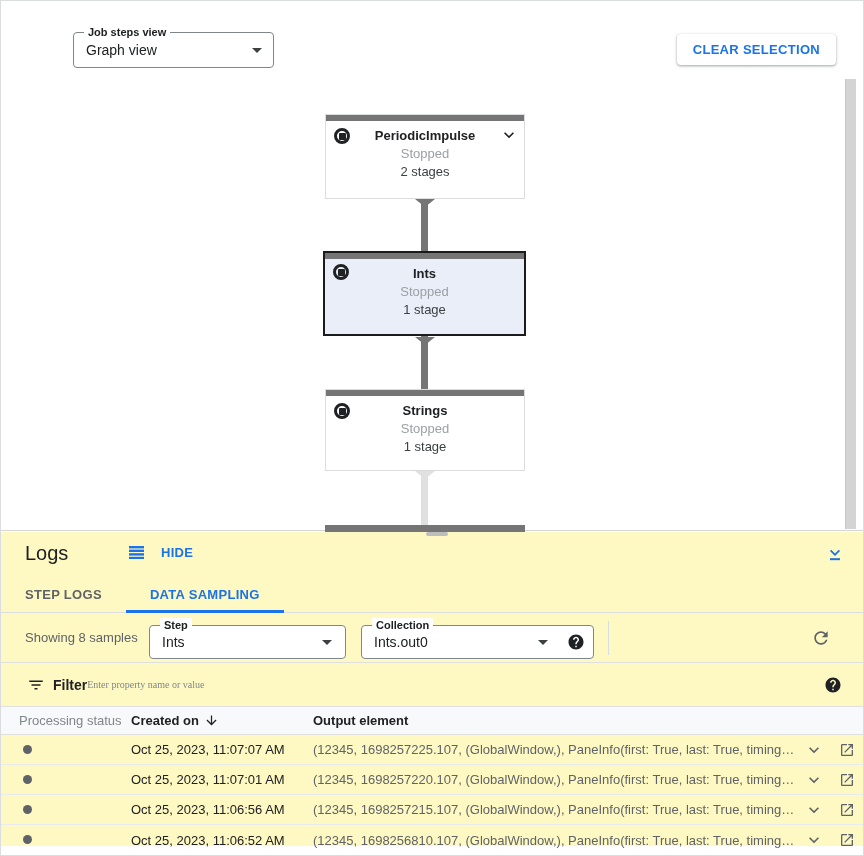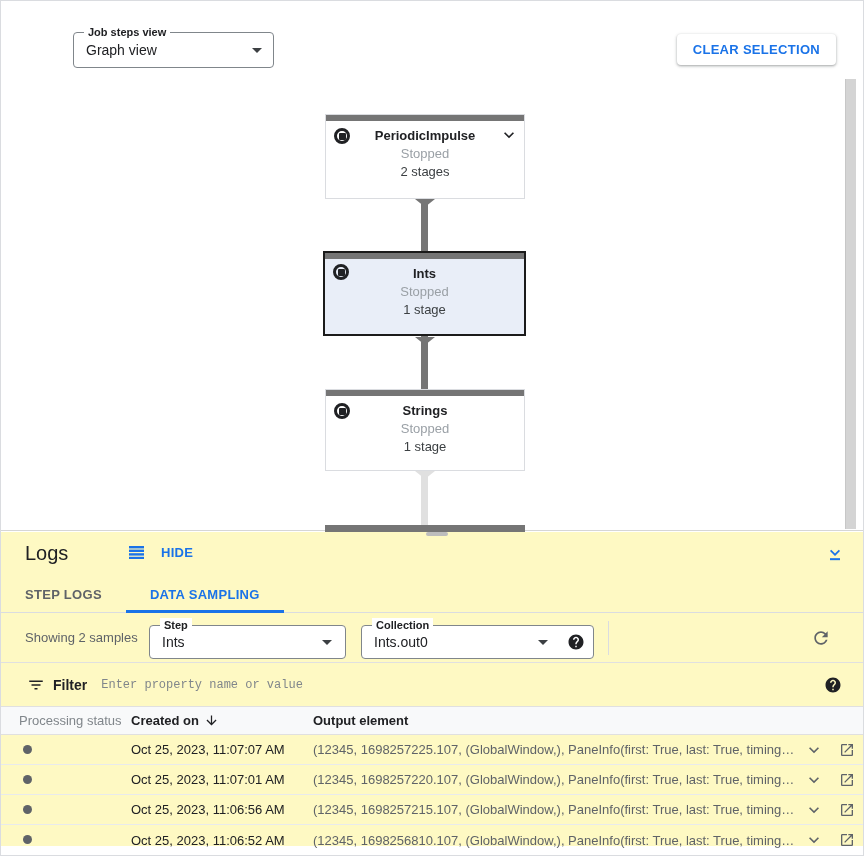--- a/index.html
+++ b/index.html
@@ -76,22 +76,22 @@
   .collection-select { left:360px; top:12px; width:233px; height:34px; }
   .collection-select .select-arrow { right:38px; }
   .field-help { position:absolute; right:8px; top:50%; margin-top:-9px; width:18px; height:18px; }
   .toolbar-divider { position:absolute; left:607px; top:8px; width:1px; height:34px; background:#dadce0; }
   .refresh-btn { position:absolute; right:32px; top:15px; width:20px; height:20px; cursor:pointer; }
 
   .filter-row { position:relative; height:44px; border-bottom:1px solid #e0e0e0;
                 display:flex; align-items:center; }
   .filter-icon { margin-left:26px; width:18px; height:18px; }
   .filter-label { margin-left:8px; font-size:14px; font-weight:bold; color:#202124; }
-  .filter-input { margin-left:14px; flex:1; border:none; outline:none; font-size:12px;
-                  font-family:Liberation Mono, monospace; color:#202124; background:transparent; }
+  .filter-input { flex:1; border:none; outline:none; font-size:10px;
+                  font-family:Liberation Serif, serif; color:#202124; background:transparent; }
   .filter-input::placeholder { color:#80868b; }
   .filter-help { margin-right:21px; width:18px; height:18px; }
 
   .table-header { position:relative; height:28px; background:#f8f9fa; border-bottom:1px solid #e0e0e0;
                   font-size:13px; }
   .th { position:absolute; top:0; height:100%; display:flex; align-items:center; }
   .th-status { left:18px; color:#80868b; }
   .th-created { left:130px; color:#202124; font-weight:bold; gap:5px; }
   .th-output { left:312px; color:#202124; font-weight:bold; }
   .sort-icon { width:15px; height:15px; }
@@ -182,21 +182,21 @@
         <rect x="6" y="17" width="12" height="2.4" fill="#1a73e8"></rect>
       </svg>
     </div>
 
     <div class="tabs">
       <div class="tab">STEP LOGS</div>
       <div class="tab active">DATA SAMPLING</div>
     </div>
 
     <div class="sampling-toolbar">
-      <span class="showing-text">Showing 2 samples</span>
+      <span class="showing-text">Showing 8 samples</span>
 
       <div class="select-field step-select">
         <span class="select-label">Step</span>
         <span class="select-value">Ints</span>
         <svg class="select-arrow" viewBox="0 0 24 24">
             <path d="M7 10l5 5 5-5z" fill="#3c4043"></path>
           </svg>
       </div>
 
       <div class="select-field collection-select">

